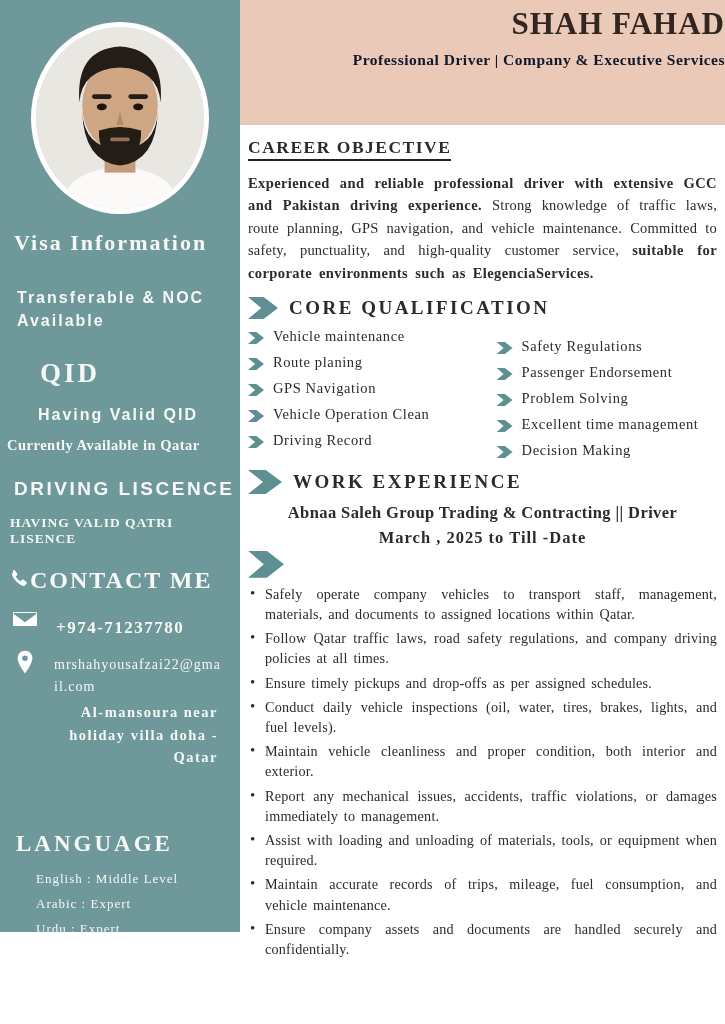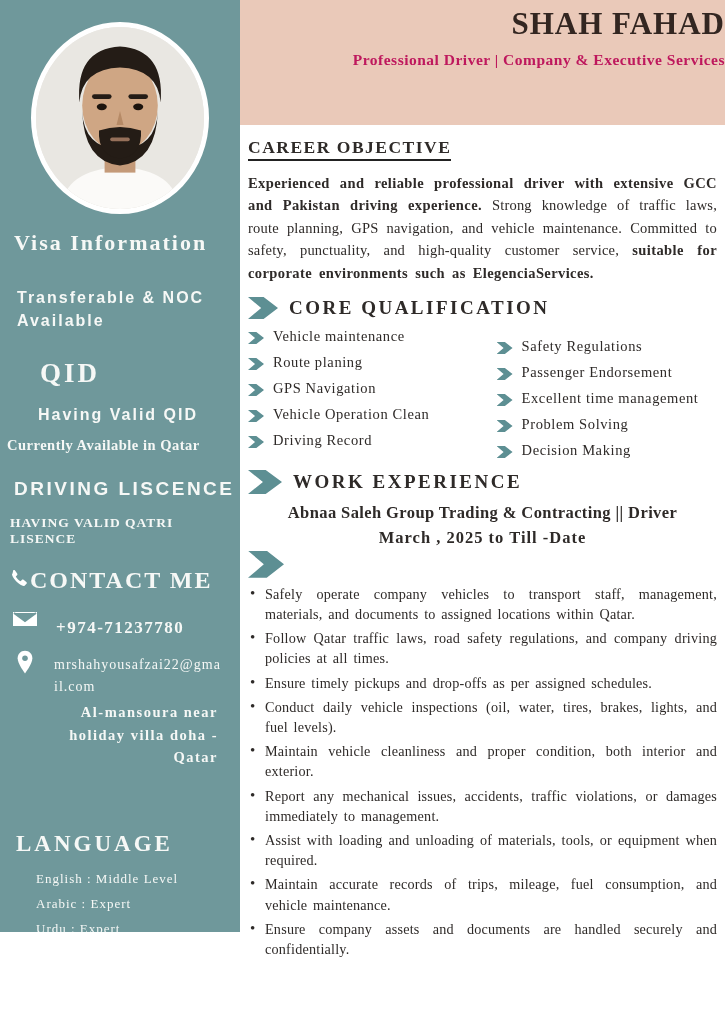--- a/index.html
+++ b/index.html
@@ -54,21 +54,21 @@
   .lang-title{font-size:23px;letter-spacing:3px;margin:62px 0 0 16px;}
   .lang-list{list-style:none;margin:14px 0 0 36px;}
   .lang-list li{font-size:13px;letter-spacing:1px;margin-bottom:9px;}
   .icon svg{width:100%;height:100%;display:block;fill:#fff;}
   
   .topbar{
     position:absolute;left:240px;top:0;width:485px;height:125px;
     background:var(--salmon);text-align:right;color:#332621;
   }
   .name{font-size:31px;font-weight:bold;letter-spacing:1px;margin-top:6px;}
-  .subtitle{font-size:15.5px;font-weight:bold;letter-spacing:.5px;margin-top:9px;color:#be185d;}
+  .subtitle{font-size:15.5px;font-weight:bold;letter-spacing:.5px;margin-top:9px;color:#0f172a;}
   
   .main{
     position:absolute;left:240px;top:125px;width:485px;height:838px;
     padding:12px 8px 0 8px;overflow:hidden;
   }
   .obj-title{
     display:inline-block;font-size:17.5px;font-weight:bold;letter-spacing:1.5px;
     border-bottom:2.5px solid #222;padding-bottom:1px;
   }
   .obj-text{
@@ -230,26 +230,26 @@
               <span>Safety Regulations</span>
             </li>
 
             <li>
               <span class="chev"></span>
               <span>Passenger Endorsement</span>
             </li>
 
             <li>
               <span class="chev"></span>
+              <span>Problem Solving</span>
+            </li>
+
+            <li>
+              <span class="chev"></span>
               <span>Excellent time management</span>
-            </li>
-
-            <li>
-              <span class="chev"></span>
-              <span>Problem Solving</span>
             </li>
 
             <li>
               <span class="chev"></span>
               <span>Decision Making</span>
             </li>
           </ul>
       </div>
     </section>
 

